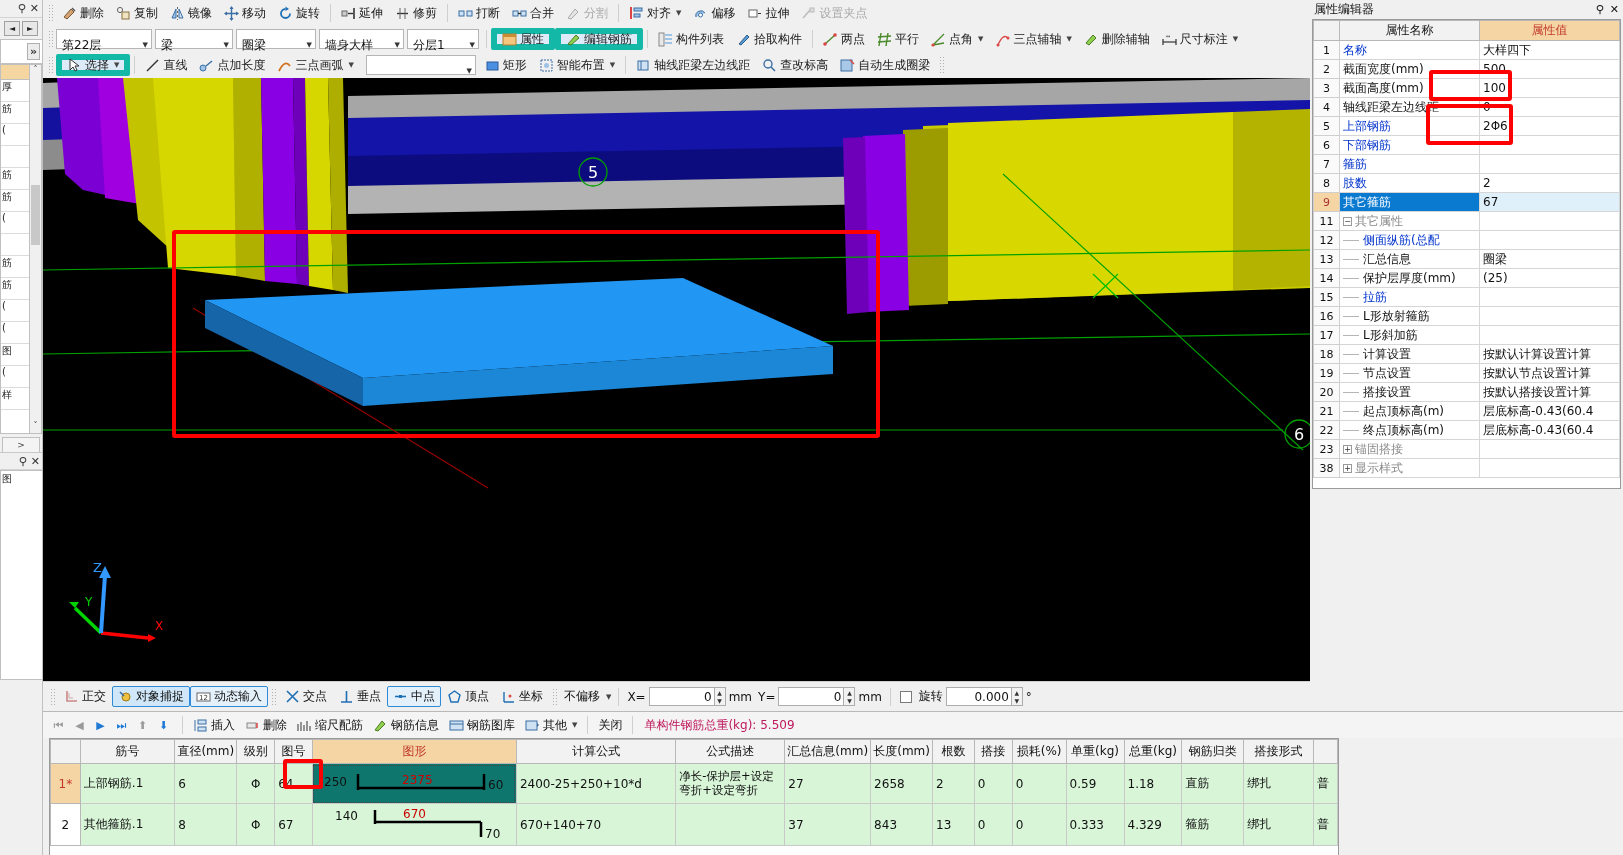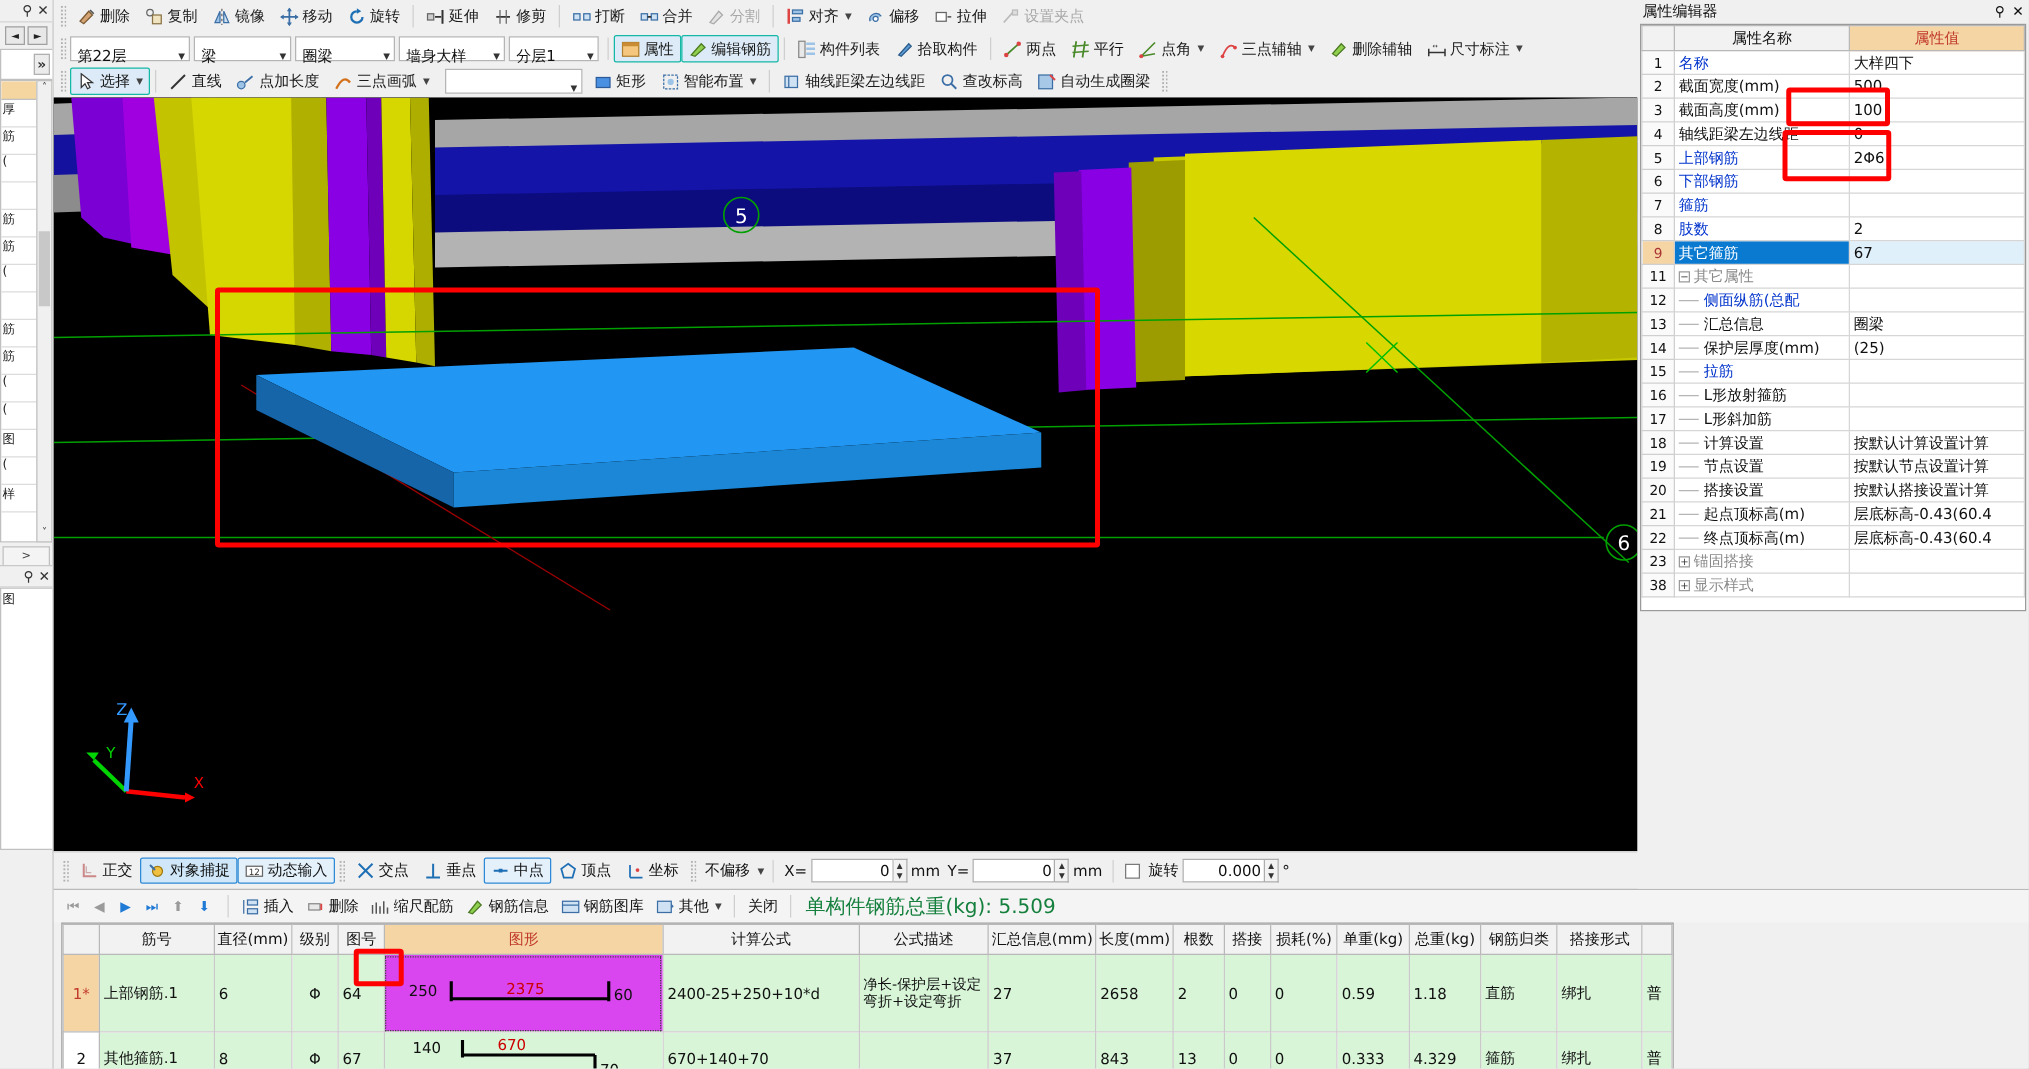--- a/index.html
+++ b/index.html
@@ -84,21 +84,21 @@
     width: 5px; height: 18px; margin: 0 3px;
     background-image: radial-gradient(#b0b0b0 35%, transparent 36%);
     background-size: 3px 3px;
   }
   .tbtn {
     display: inline-flex; align-items: center; gap: 3px;
     padding: 2px 5px; height: 22px; font-size: 12px; color: #1a1a1a;
     cursor: pointer; border: 1px solid transparent; border-radius: 2px;
   }
   .tbtn.disabled { color: #a8a8a8; cursor: default; }
-  .tbtn.active { background: #dcebf7; border: 1px solid #14b8a6; }
+  .tbtn.active { background: #dcebf7; border: 6px solid #14b8a6; }
   .tsep { width: 1px; height: 18px; background: #cfcfcf; margin: 0 4px; }
   .caret { font-size: 7px; color: #444; margin-left: 2px; }
   .ic { width: 15px; height: 15px; display: inline-block; position: relative; flex: none; }
 
   .combo {
     display: inline-flex; align-items: center; justify-content: space-between;
     height: 20px; border: 1px solid #b5b5b5; background: #fff;
     font-size: 12px; color: #111; padding: 12px 3px 0 5px; margin-right: 3px;
     cursor: pointer;
   }
@@ -150,40 +150,40 @@
   }
   .rp-toolbar {
     display: flex; align-items: center; height: 26px; padding-left: 6px;
     white-space: nowrap; background: #f4f4f4;
   }
   .rp-nav { display: inline-flex; align-items: center; gap: 2px; margin-right: 4px; }
   .navglyph { width: 19px; height: 20px; display: inline-flex; align-items: center;
     justify-content: center; font-size: 11px; cursor: pointer; }
   .rbtn { display: inline-flex; align-items: center; gap: 3px; padding: 2px 5px;
     height: 21px; font-size: 12px; color: #111; cursor: pointer; border-radius: 2px; }
-  .rp-total { font-size: 16px; color: #15803d; margin-left: 6px; text-align: center; }
+  .rp-total { font-size: 12px; color: #be185d; margin-left: 6px; text-align: center; }
 
   .rp-grid { position: absolute; left: 6px; top: 26px; width: 1290px; height: 118px;
     background: #fff; border: 1px solid #9a9a9a; overflow: hidden; }
   table.rg { border-collapse: collapse; table-layout: fixed; font-size: 12px; }
   table.rg th {
     background: #f2f2f2; border: 1px solid #b8b8b8; height: 24px;
     font-weight: normal; color: #111; font-size: 12px; text-align: center;
     padding: 0 2px; overflow: hidden; white-space: nowrap;
   }
   table.rg th.hl { background: #f6d5a4; color: #c0392b; }
   table.rg td {
     border: 1px solid #c9c9c9; height: 38px; color: #111; padding: 0 3px;
     background: #d8f5d8; overflow: hidden; white-space: nowrap;
     vertical-align: middle;
   }
   table.rg td.rown { background: #f6d5a4; color: #c0392b; text-align: center;
     border: 1px solid #b8b8b8; }
   table.rg td.rown.plain { background: #fff; color: #111; }
-  table.rg td.shape { background: #d946ef; padding: 11px; position: relative; text-align: right; }
+  table.rg td.shape { background: #0f766e; padding: 0; position: relative; text-align: right; }
   table.rg td.shape.sel { outline: 1px dotted #444; outline-offset: -2px; }
   table.rg td.shape2 { background: #d8f5d8; padding: 0; position: relative; }
   table.rg td.wrap { white-space: normal; line-height: 1.15; font-size: 11.5px; }
 
   
   .redbox { position: absolute; border: 4px solid #ff0000; border-radius: 3px;
     pointer-events: none; z-index: 50; }
 
   
   .propeditor {

